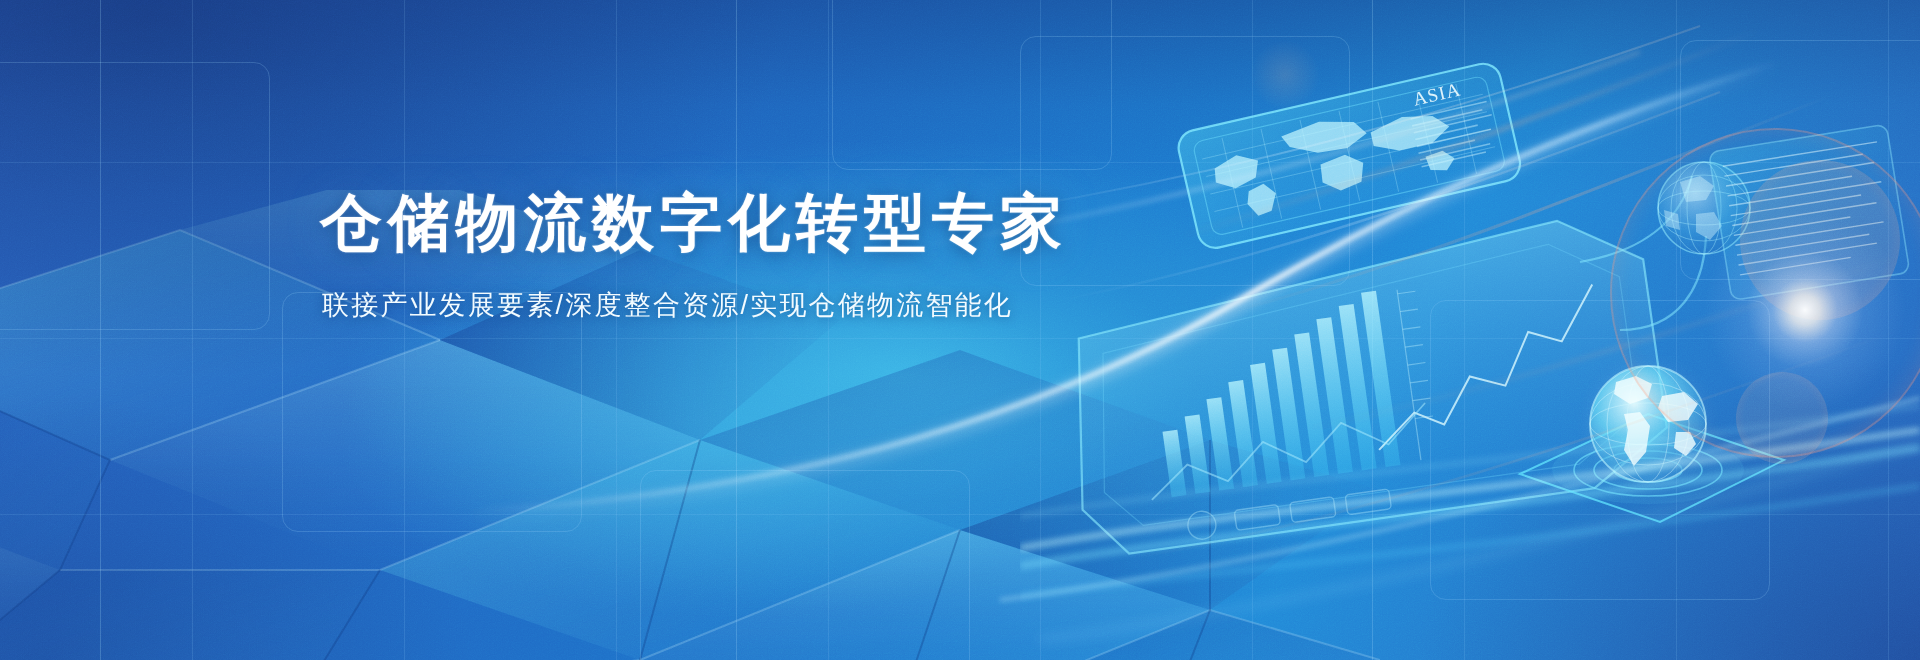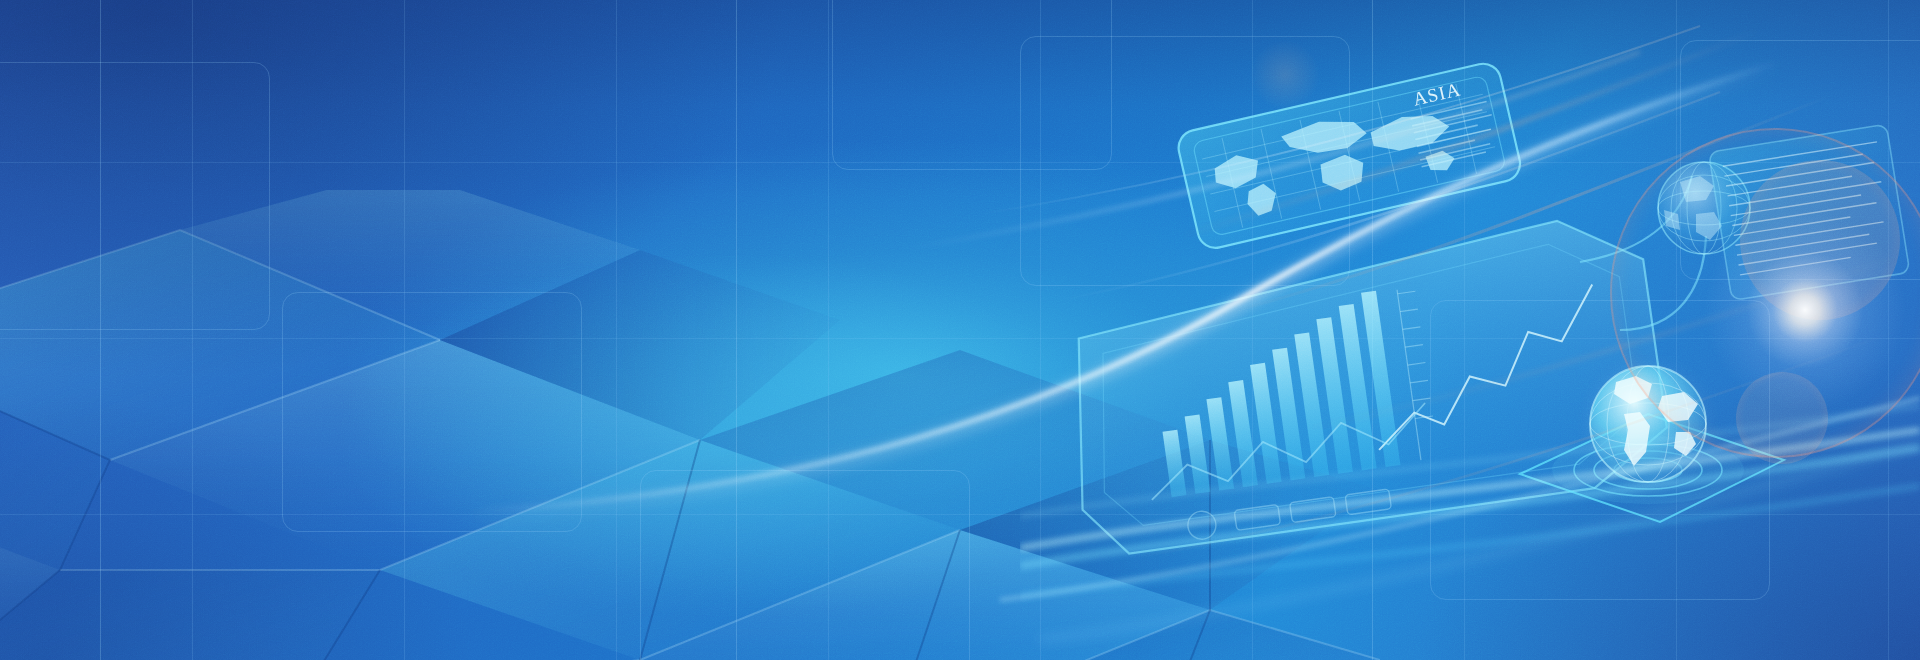--- a/index.html
+++ b/index.html
@@ -442,14 +442,18 @@
   <div class="layer grain">
     <svg>
       <filter id="noiseF">
         <feTurbulence type="fractalNoise" baseFrequency="0.85" numOctaves="3" stitchTiles="stitch"></feTurbulence>
         <feColorMatrix type="saturate" values="0"></feColorMatrix>
       </filter>
       <rect width="100%" height="100%" filter="url(#noiseF)" opacity="0.55"></rect>
     </svg>
   </div>
 
+  <div class="copy">
+    <h1 class="headline">仓储物流数字化转型专家</h1>
+    <p class="subline">联接产业发展要素/深度整合资源/实现仓储物流智能化</p>
+  </div>
 
 </div>
 
 </body></html>

